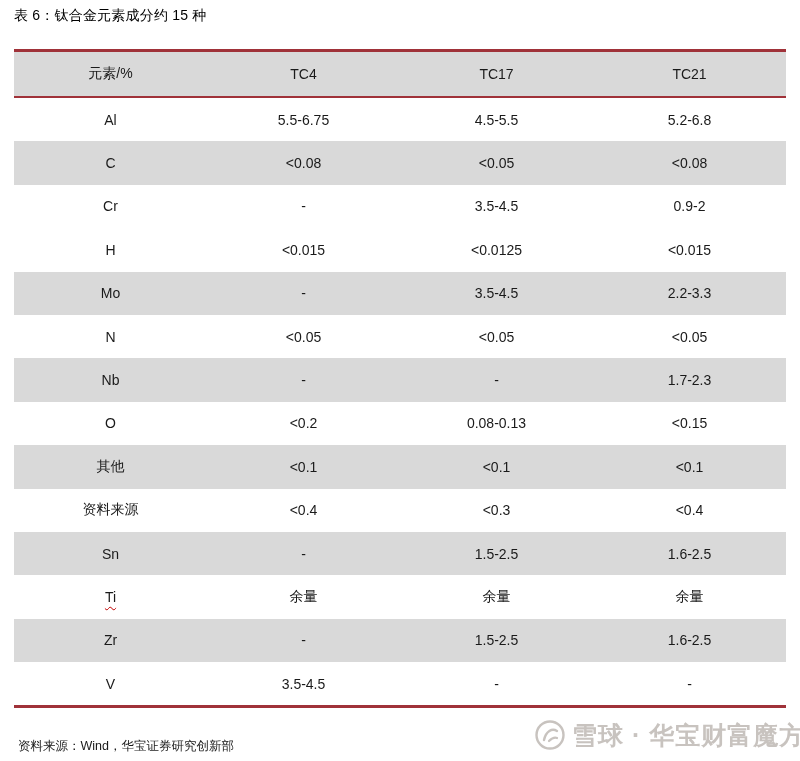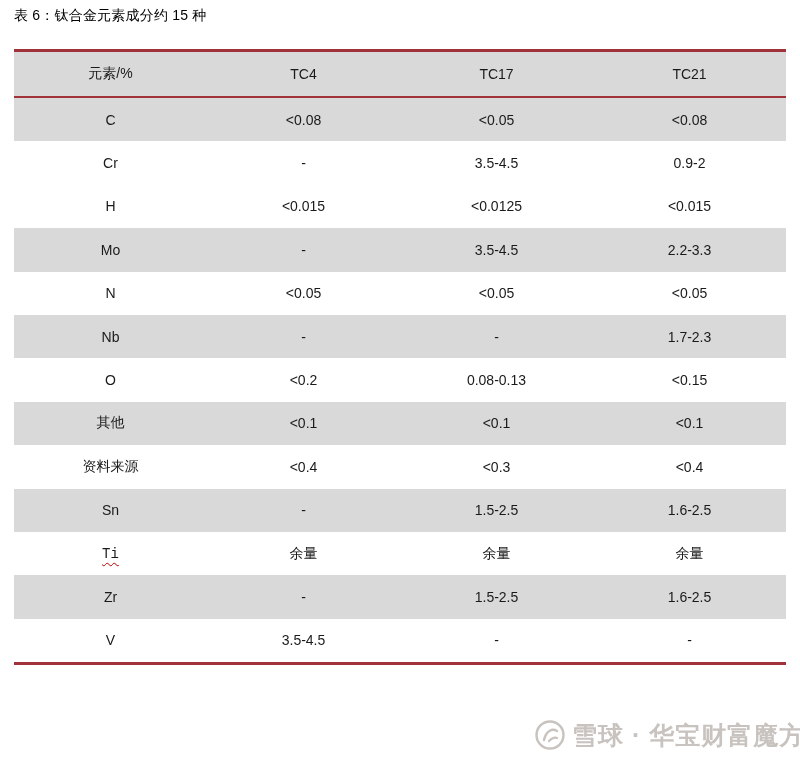--- a/index.html
+++ b/index.html
@@ -32,21 +32,20 @@
     height:43.4px;text-align:center;padding:0;vertical-align:middle;
   }
   table.tbl tbody tr.shaded td{background:var(--row-shade-gray);}
   table.tbl tbody tr.last-row td{border-bottom:3px solid var(--accent-red);}
   .wavy{
     text-decoration:underline;
     text-decoration-style:wavy;
     text-decoration-color:#c00000;
     text-decoration-thickness:1px;
     text-underline-offset:4px;
-    font-family:Liberation Mono, monospace;
   }
   .source{
     position:absolute;left:18px;top:738px;font-size:12.5px;color:var(--text-dark);
     white-space:nowrap;
   }
   .watermark{
     position:absolute;left:534px;top:713px;height:44px;
     display:flex;align-items:center;gap:6px;
     color:var(--watermark-gray);
     font-size:25px;font-weight:bold;white-space:nowrap;
@@ -65,20 +64,26 @@
   <table class="tbl">
     <thead>
         <tr>
           <th>元素/%</th>
           <th>TC4</th>
           <th>TC17</th>
           <th>TC21</th>
         </tr>
       </thead>
     <tbody>
+        <tr>
+          <td>Al</td>
+          <td>5.5-6.75</td>
+          <td>4.5-5.5</td>
+          <td>5.2-6.8</td>
+        </tr>
         <tr class="shaded">
           <td>C</td>
           <td>&lt;0.08</td>
           <td>&lt;0.05</td>
           <td>&lt;0.08</td>
         </tr>
         <tr>
           <td>Cr</td>
           <td>-</td>
           <td>3.5-4.5</td>
@@ -146,20 +151,21 @@
         </tr>
         <tr class="last-row">
           <td>V</td>
           <td>3.5-4.5</td>
           <td>-</td>
           <td>-</td>
         </tr>
       </tbody>
   </table>
 
+  <div class="source">资料来源：Wind，华宝证券研究创新部</div>
 
   <div class="watermark">
     <svg width="32" height="32" viewBox="0 0 32 32" aria-hidden="true">
       <circle cx="16" cy="16" r="13.5" fill="none" stroke="#c8c3bf" stroke-width="2.4"></circle>
       <path d="M10 21 C 12 12, 18 9, 23 12" fill="none" stroke="#c8c3bf" stroke-width="2.4" stroke-linecap="round"></path>
       <path d="M15 22 C 18 19, 21 18, 23 19" fill="none" stroke="#c8c3bf" stroke-width="2.2" stroke-linecap="round"></path>
     </svg>
     <span>雪球 · 华宝财富魔方</span>
   </div>
 

